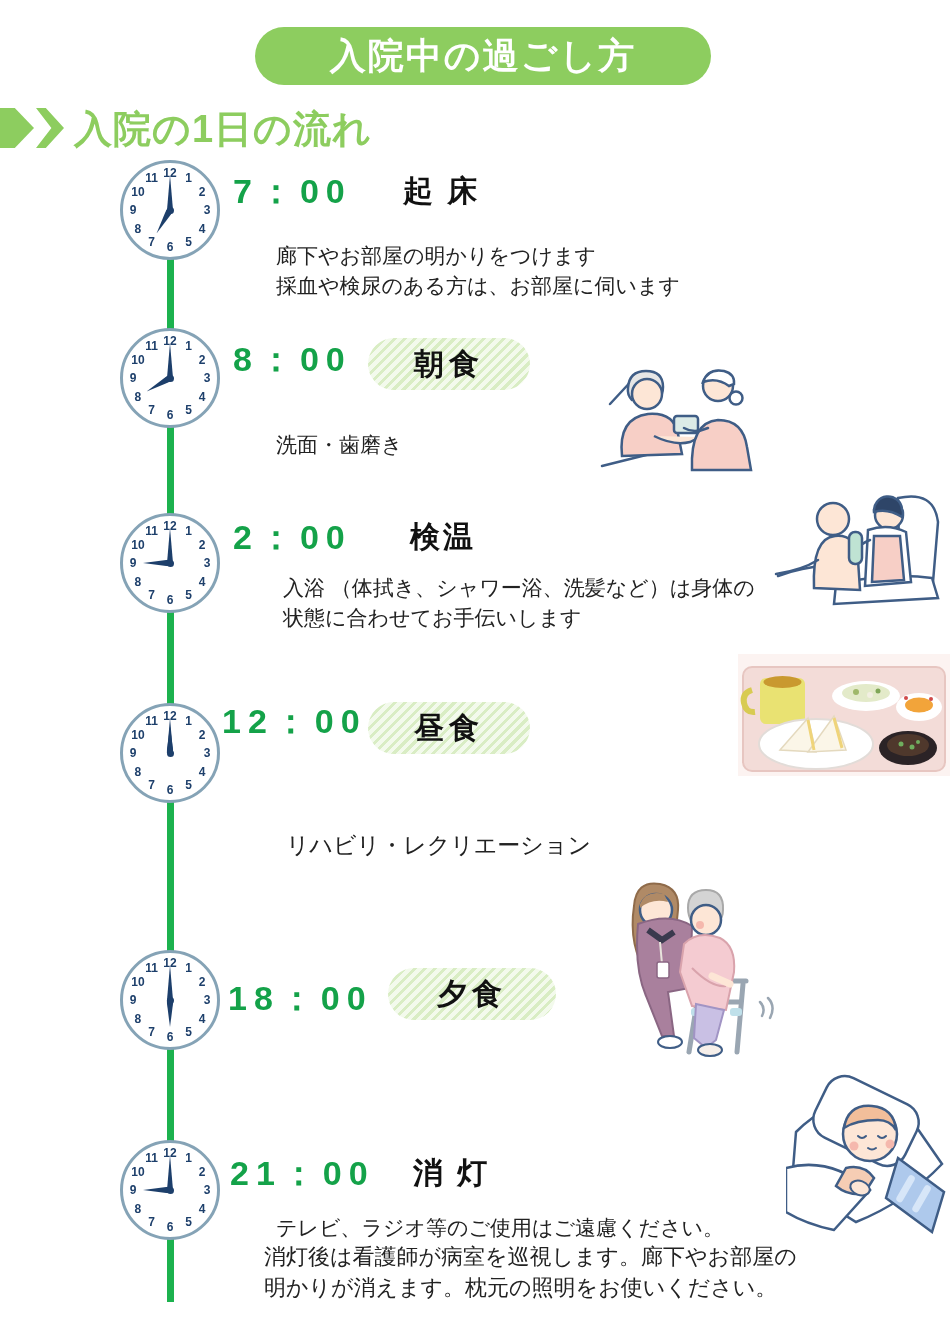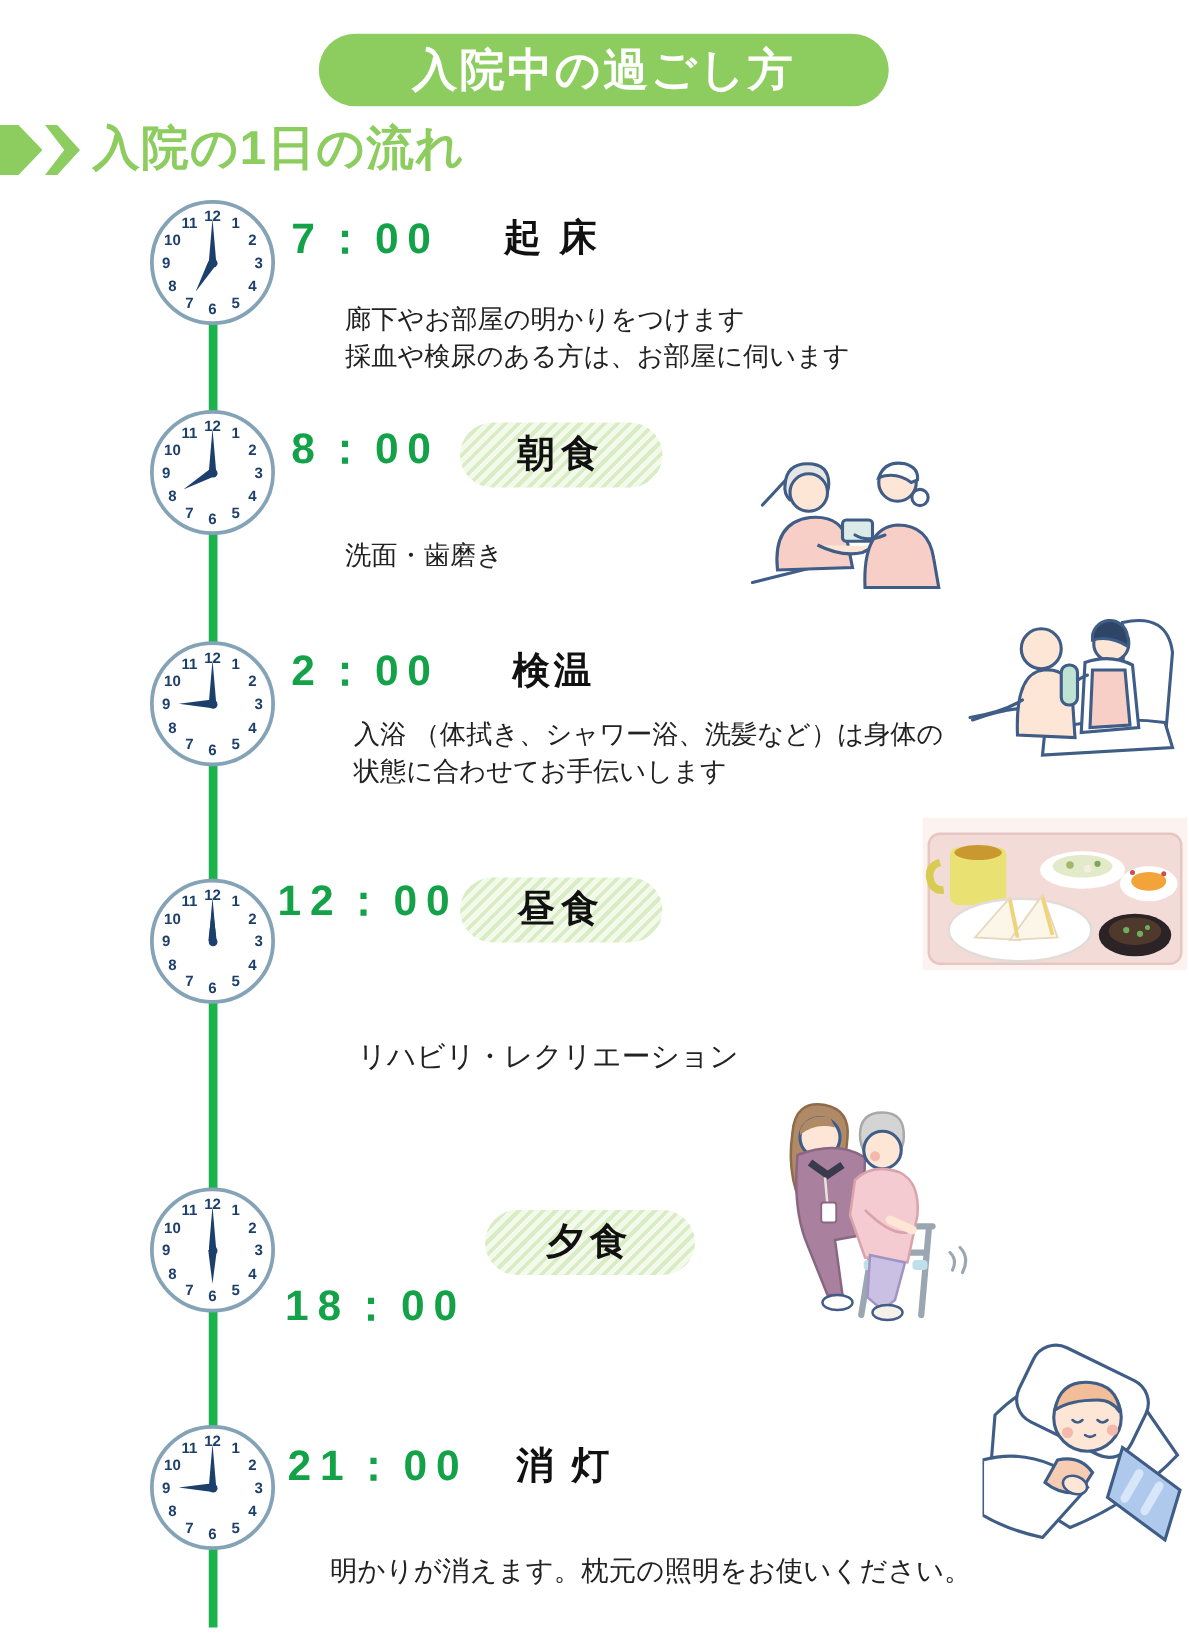--- a/index.html
+++ b/index.html
@@ -10,21 +10,21 @@
   
   .title-pill{
     position:absolute;left:255px;top:27px;width:456px;height:58px;
     background:#8DCD5F;border-radius:34px;
     display:flex;align-items:center;justify-content:center;
   }
   .title-pill span{
     color:#fff;font-size:36px;font-weight:bold;letter-spacing:2px;line-height:1;
   }
   
-  .heading{position:absolute;left:0;top:100px;height:48px;display:flex;align-items:flex-start;}
+  .heading{position:absolute;left:0;top:100px;height:48px;display:flex;align-items:flex-end;}
   .arrow{position:relative;width:62px;height:40px;display:inline-block;}
   .arrow .a1{
     position:absolute;left:-14px;top:0;width:48px;height:40px;background:#8DCD5F;
     clip-path:polygon(0 0,60% 0,100% 50%,60% 100%,0 100%);
   }
   .arrow .a2{
     position:absolute;left:36px;top:0;width:28px;height:40px;background:#8DCD5F;
     clip-path:polygon(0 0,35% 0,100% 50%,35% 100%,0 100%,55% 50%);
   }
   .heading-text{color:#8DCD5F;font-size:38px;font-weight:bold;letter-spacing:1px;margin-left:12px;line-height:1;}
@@ -194,21 +194,21 @@
       </div>
       <div class="hand hand-hour" style="transform: translateX(-50%) rotate(270deg);"></div>
       <div class="hand hand-minute" style="transform: translateX(-50%) rotate(0deg);"></div>
       <div class="clock-center"></div>
   </div>
 
   <div class="time" style="left:233px;top:174px">7：00</div>
   <div class="time" style="left:233px;top:342px">8：00</div>
   <div class="time" style="left:233px;top:520px">2：00</div>
   <div class="time" style="left:222px;top:704px">12：00</div>
-  <div class="time" style="left:228px;top:1028px">18：00</div>
+  <div class="time" style="left:228px;top:981px">18：00</div>
   <div class="time" style="left:230px;top:1156px">21：00</div>
 
   <div class="label" style="left:403px;top:176px">起 床</div>
   <div class="pill" style="left:368px;top:338px;width:162px">
     <span>朝食</span>
   </div>
   <div class="label" style="left:410px;top:522px">検温</div>
   <div class="pill" style="left:368px;top:702px;width:162px">
     <span>昼食</span>
   </div>
@@ -222,21 +222,25 @@
     <div>採血や検尿のある方は、お部屋に伺います</div>
   </div>
   <div class="desc" style="left:276px;top:430px">
     <div>洗面・歯磨き</div>
   </div>
   <div class="desc" style="left:283px;top:573px">
     <div>入浴 （体拭き、シャワー浴、洗髪など）は身体の</div>
     <div>状態に合わせてお手伝いします</div>
   </div>
   <div class="desc interlude" style="left:286px;top:830px">リハビリ・レクリエーション</div>
+  <div class="desc" style="left:276px;top:1213px">
+    <div>テレビ、ラジオ等のご使用はご遠慮ください。</div>
+  </div>
   <div class="desc footer" style="left:264px;top:1241px">
+    <div>消灯後は看護師が病室を巡視します。廊下やお部屋の</div>
     <div>明かりが消えます。枕元の照明をお使いください。</div>
   </div>
 
   <svg class="illus" style="left:592px;top:356px" width="175" height="128" viewBox="0 0 175 128">
     <g fill="none" stroke="#3F5D86" stroke-width="2.5" stroke-linecap="round">
       <path d="M18 48 L44 20"></path>
         <path d="M10 110 L66 96"></path>
     </g>
     <path d="M36 32 q1 -17 18 -17 q17 0 17 16 q0 7 -4 11 l-27 2 q-5 -5 -4 -12z" fill="#E6E6E6" stroke="#3F5D86" stroke-width="2.5"></path>
     <circle cx="55" cy="38" r="15" fill="#FDE6D6" stroke="#3F5D86" stroke-width="2.5"></circle>

